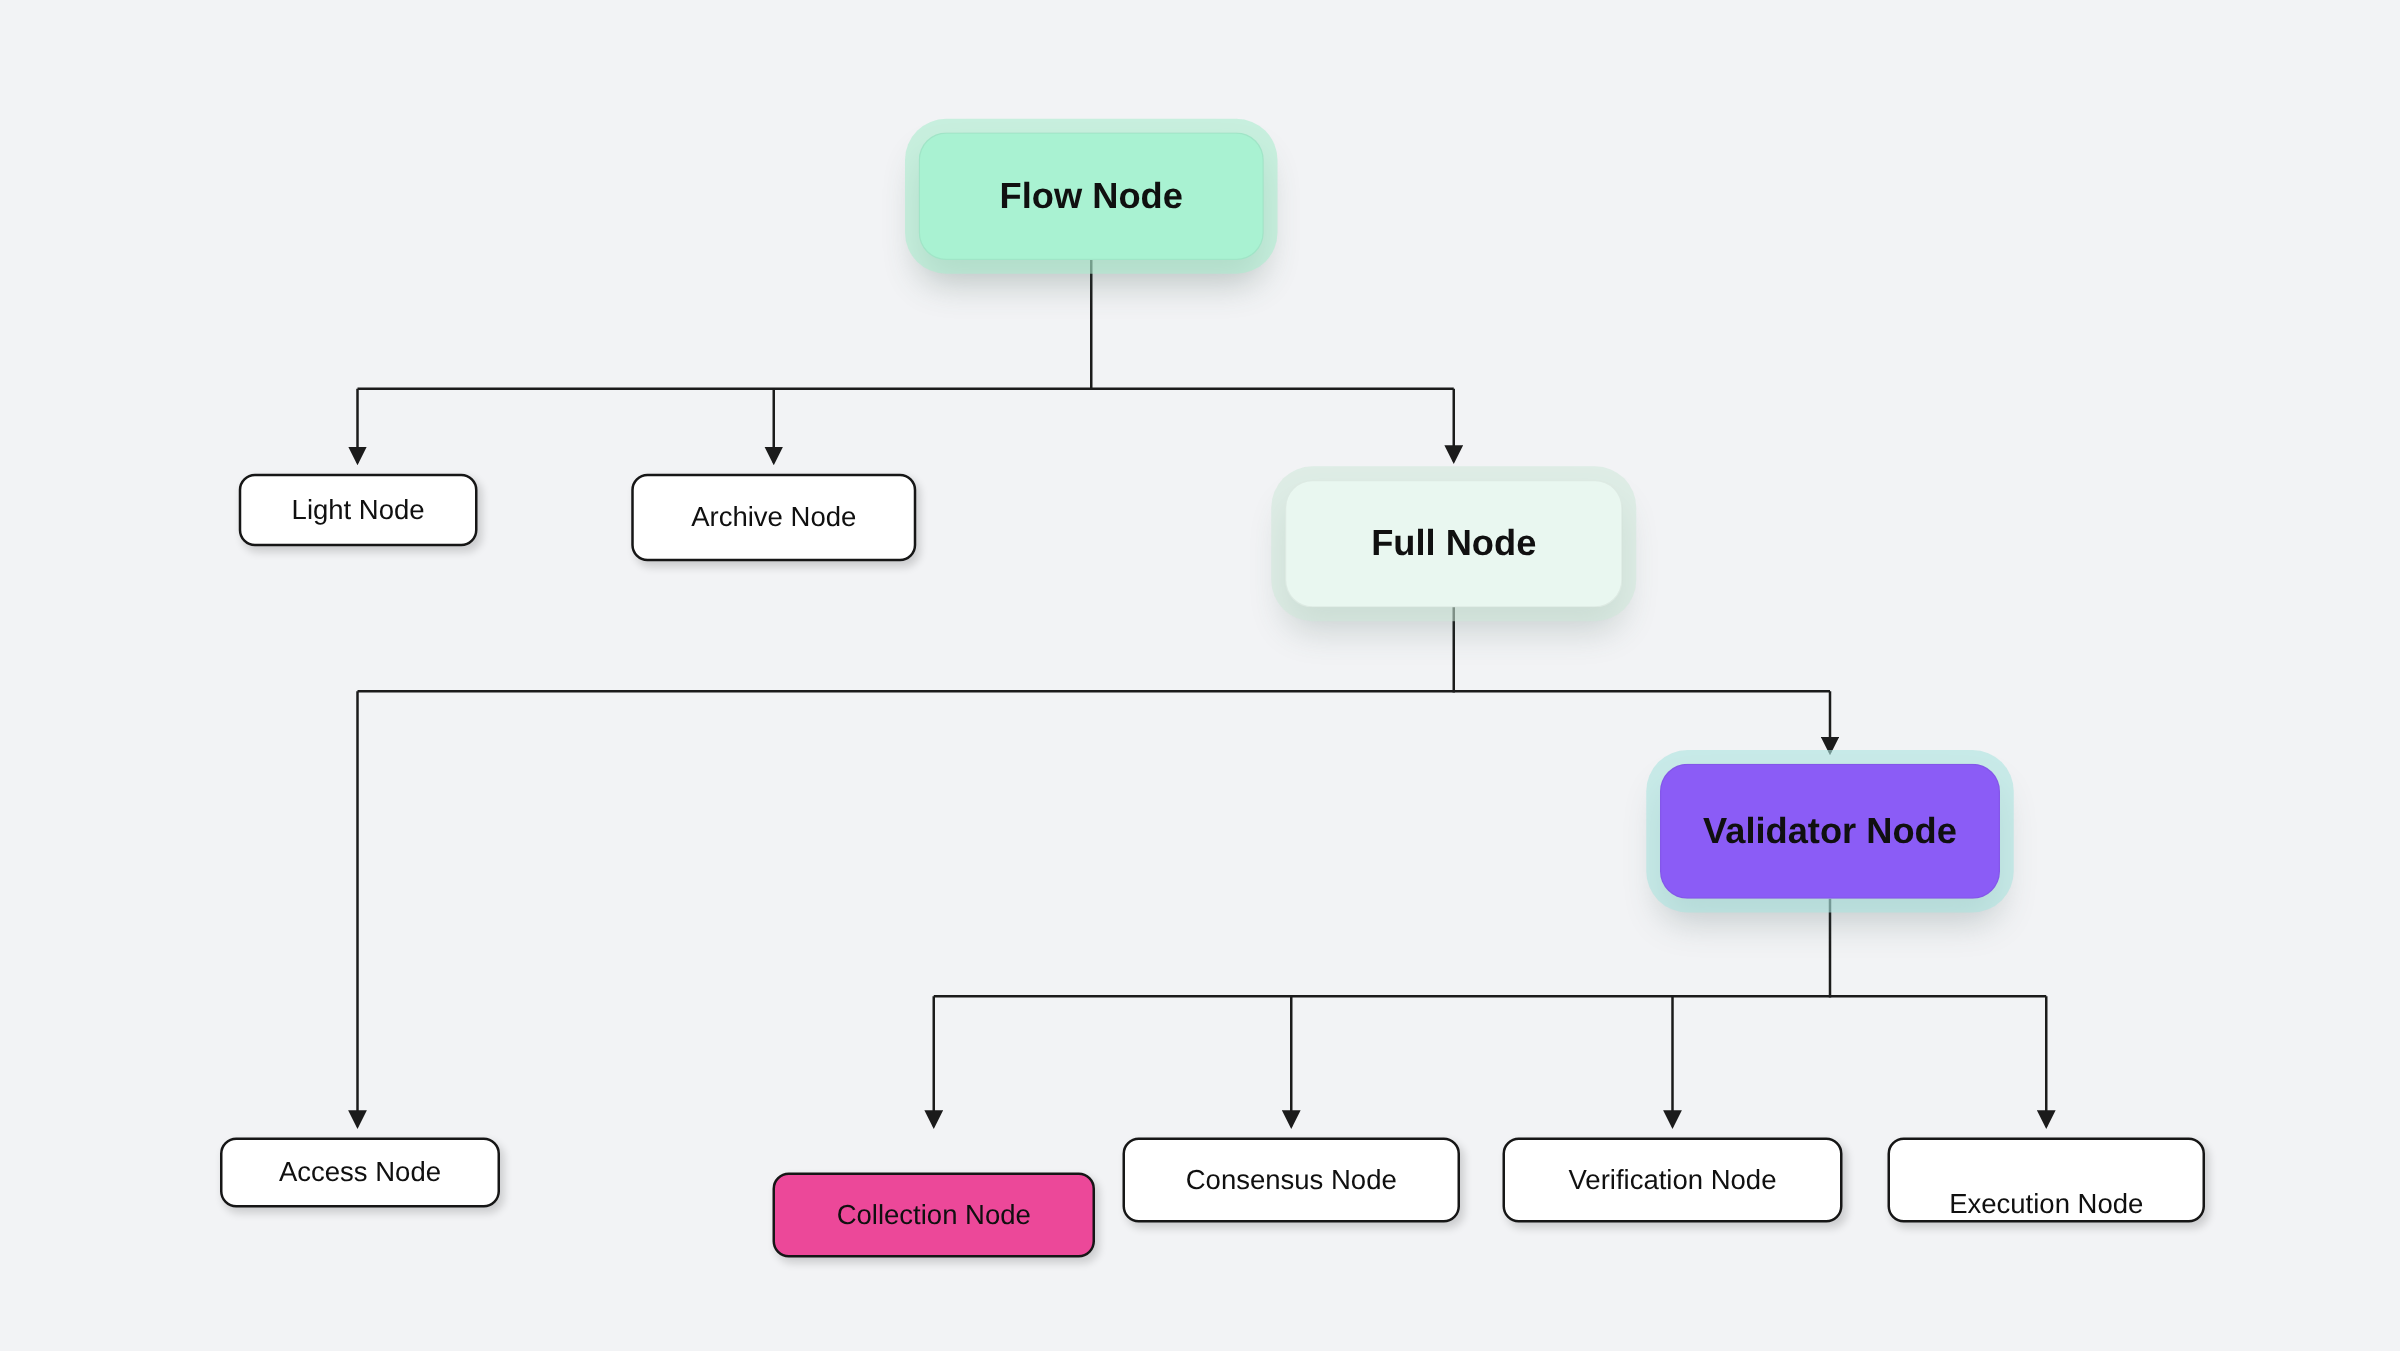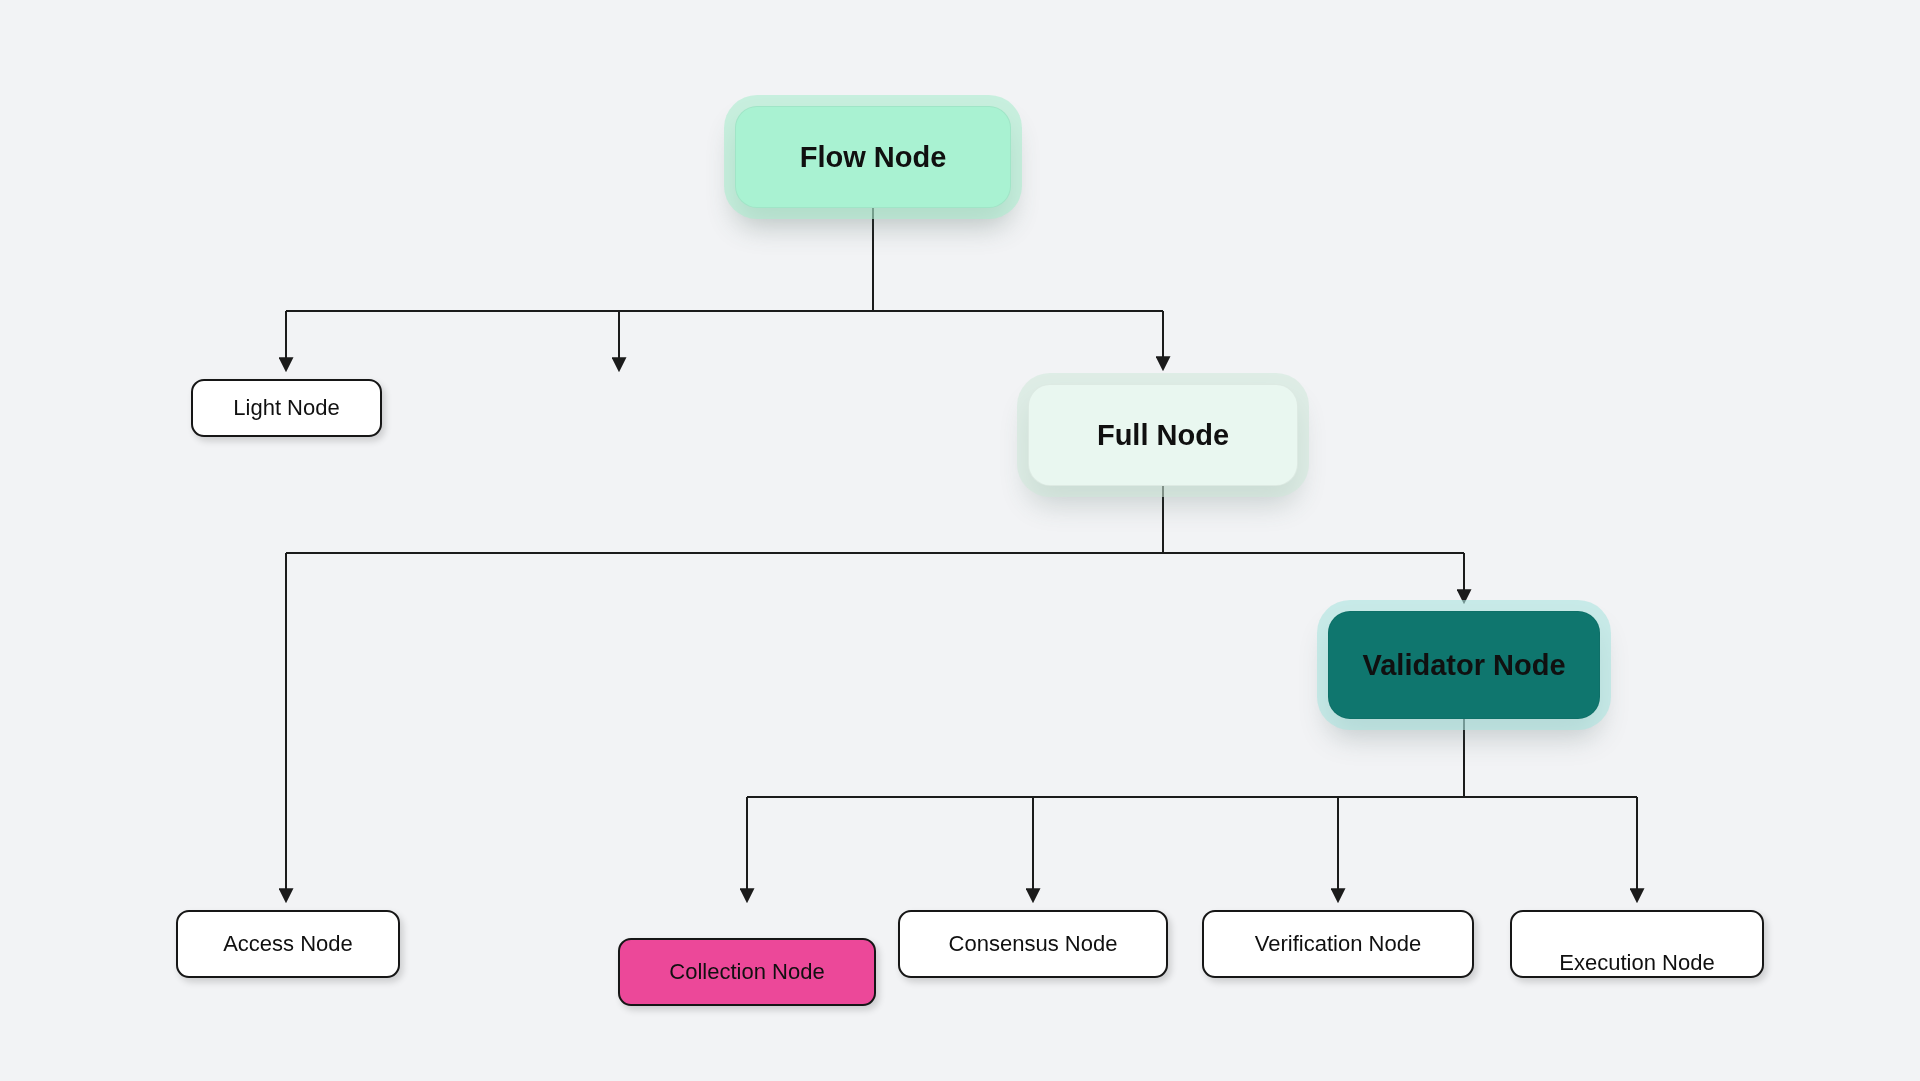--- a/index.html
+++ b/index.html
@@ -72,30 +72,33 @@
   </svg>
 
   <div class="node hl hl-mint" style="left: 735px; top: 106px; width: 276px; height: 102px; background: rgb(169, 242, 210);">
     <span class="node-label">Flow Node</span>
   </div>
 
   <div class="node plain" style="left: 191px; top: 379px; width: 191px; height: 58px; background: rgb(255, 255, 255);">
     <span class="node-label">Light Node</span>
   </div>
 
+  <div class="node plain" style="left: 505px; top: 379px; width: 228px; height: 70px; background: rgb(255, 255, 255);">
+    <span class="node-label">Archive Node</span>
+  </div>
 
   <div class="node hl hl-pale" style="left: 1028px; top: 384px; width: 270px; height: 102px; background: rgb(233, 247, 240);">
     <span class="node-label">Full Node</span>
   </div>
 
-  <div class="node hl hl-cyan" style="left: 1328px; top: 611px; width: 272px; height: 108px; background: #0f766e;">
+  <div class="node hl hl-cyan" style="left: 1328px; top: 611px; width: 272px; height: 108px; background: #8b5cf6;">
     <span class="node-label">Validator Node</span>
   </div>
 
-  <div class="node plain" style="left: 176px; top: 910px; width: 224px; height: 68px; background: rgb(255, 255, 255);">
+  <div class="node plain" style="left: 176px; top: 910px; width: 224px; height: 56px; background: rgb(255, 255, 255);">
     <span class="node-label">Access Node</span>
   </div>
 
   <div class="node plain" style="left: 618px; top: 910px; width: 258px; height: 68px; background: #ec4899; margin-top: 28px;">
     <span class="node-label">Collection Node</span>
   </div>
 
   <div class="node plain" style="left: 1202px; top: 910px; width: 272px; height: 68px; background: rgb(255, 255, 255);">
     <span class="node-label">Verification Node</span>
   </div>

